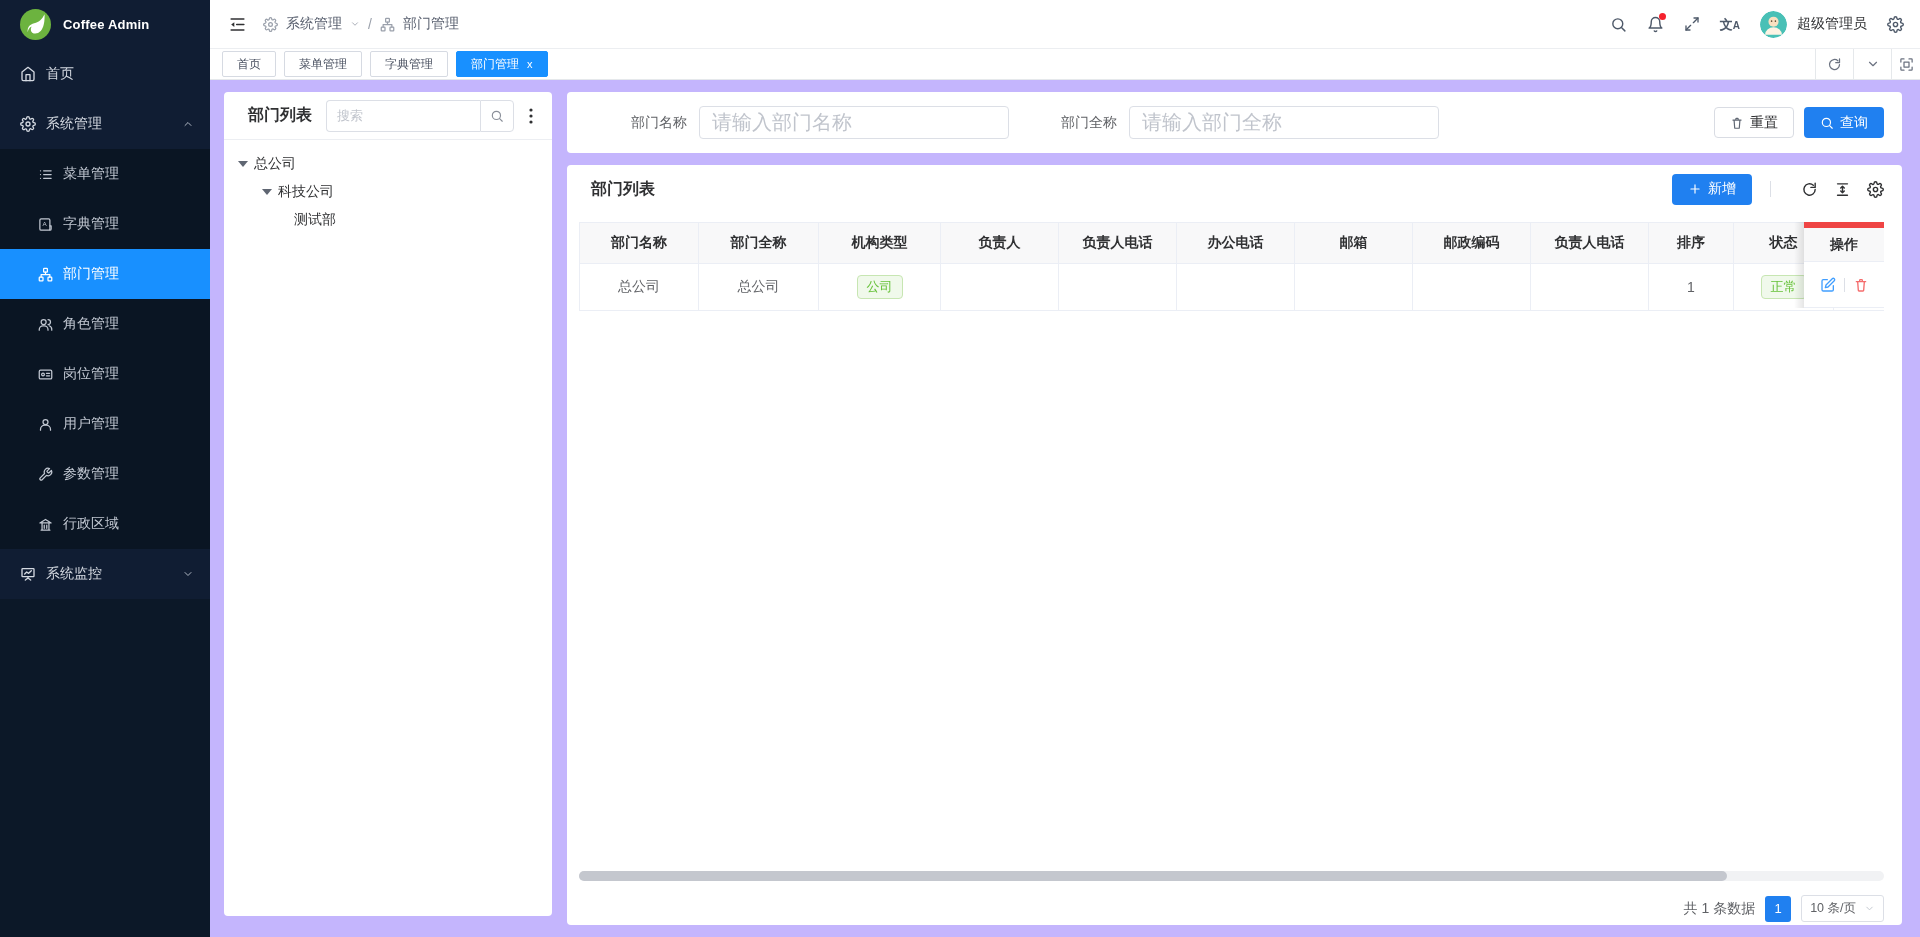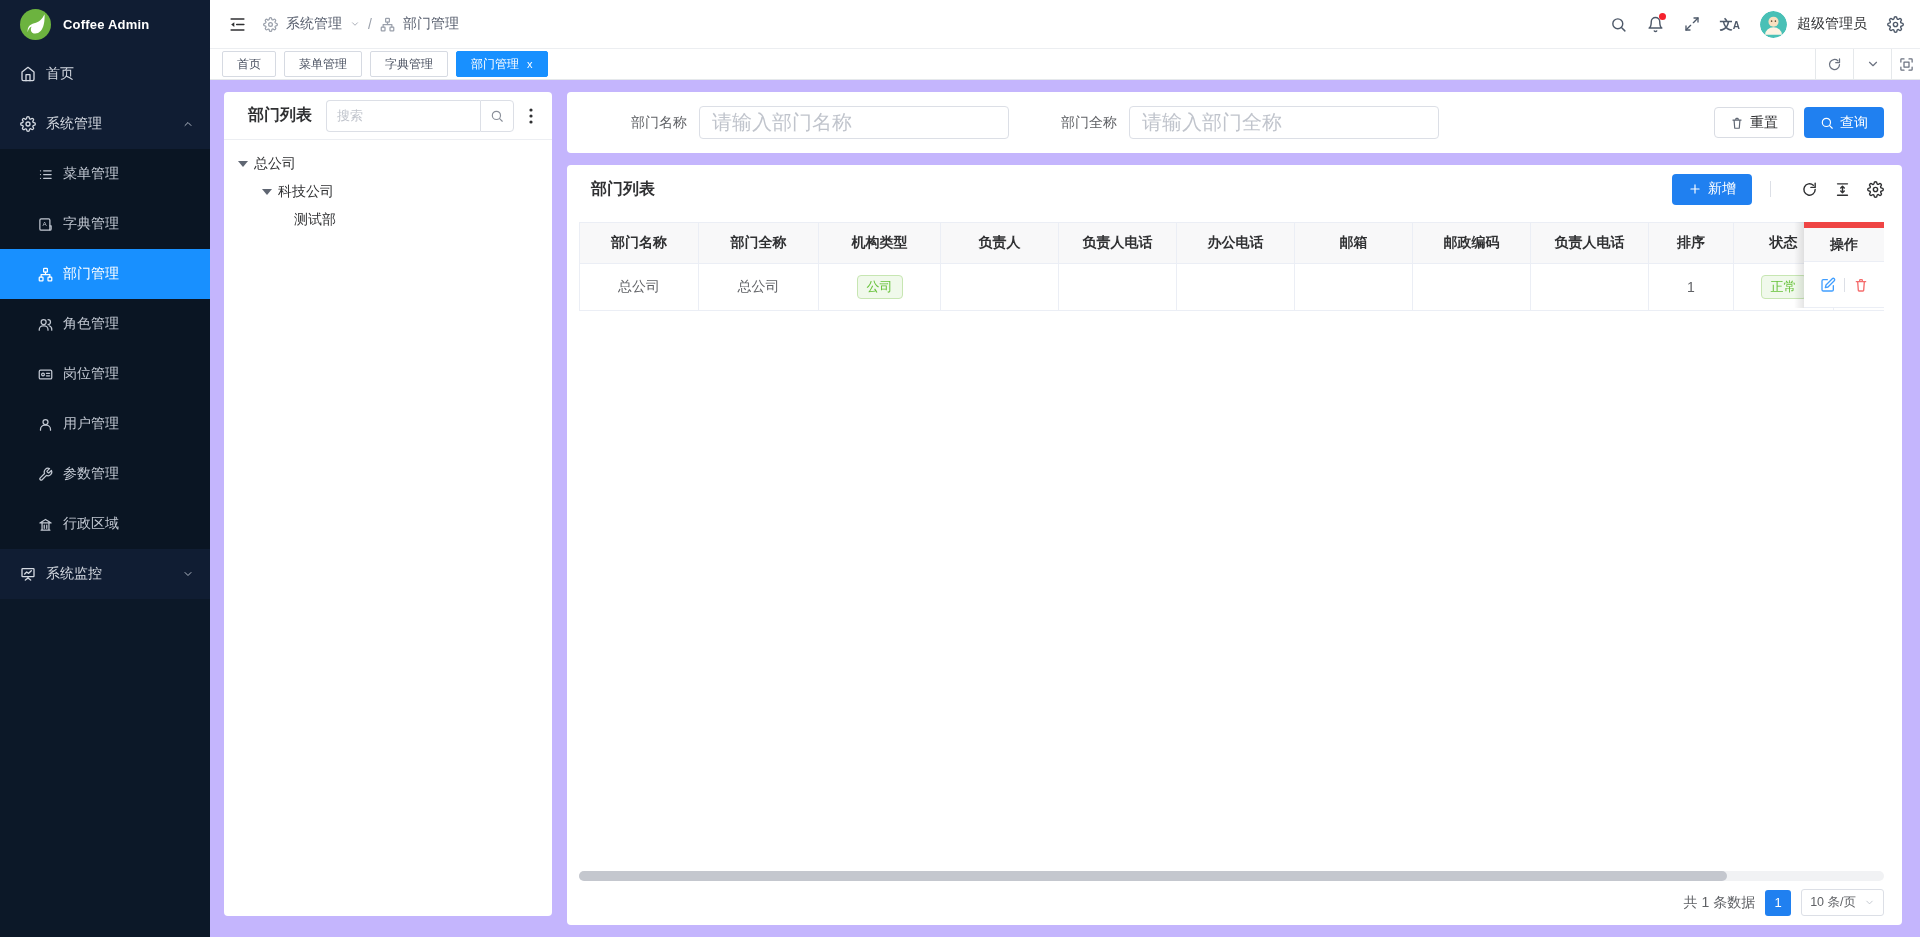--- a/index.html
+++ b/index.html
@@ -96,21 +96,21 @@
   .fixed-col::before { content:""; position:absolute; left:-10px; top:0; bottom:0; width:10px; background:linear-gradient(to left, rgba(0,0,0,.10), rgba(0,0,0,0)); }
   .fx-th { height:40px; background:#f8f8f9; border-top:6px solid #ef4444; border-bottom:1px solid #ebeef5; display:flex; align-items:center; justify-content:center; font-weight:600; color:#303133; }
   .fx-td { height:46px; background:#fff; border-bottom:1px solid #ebeef5; display:flex; align-items:center; justify-content:center; gap:8px; }
   .act-div { width:1px; height:14px; background:#dcdfe6; }
   .edit-ic { color:#409eff; cursor:pointer; }
   .del-ic { color:#f56c6c; cursor:pointer; }
 
   .hscroll { position:absolute; left:12px; right:18px; bottom:44px; height:10px; border-radius:5px; background:#f1f2f4; }
   .hthumb { position:absolute; left:0; top:0; height:10px; width:88%; border-radius:5px; background:#c4c7ce; cursor:pointer; }
 
-  .pager { position:absolute; right:18px; bottom:9px; display:flex; align-items:center; gap:10px; }
+  .pager { position:absolute; right:18px; bottom:3px; display:flex; align-items:center; gap:10px; }
   .pg-total { color:#606266; font-size:14px; }
   .pg-num { width:26px; height:26px; border-radius:3px; background:#2080f0; color:#fff; font-size:13px; display:flex; align-items:center; justify-content:center; cursor:pointer; }
   .pg-size { height:27px; border:1px solid #dcdfe6; border-radius:3px; display:flex; align-items:center; gap:8px; padding:0 8px; color:#606266; font-size:12.5px; cursor:pointer; }
   .pg-size .chev { color:#c0c4cc; }
 </style>
 </head>
 <body>
 
 <div class="sidebar">
   <div class="logo">

